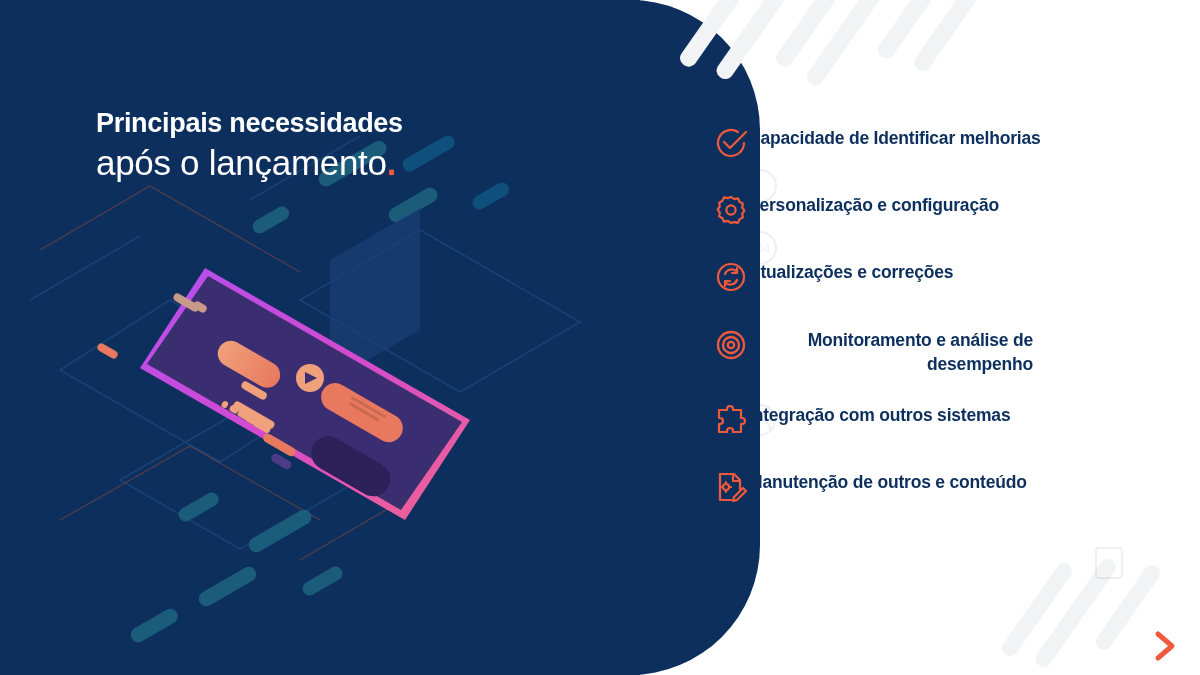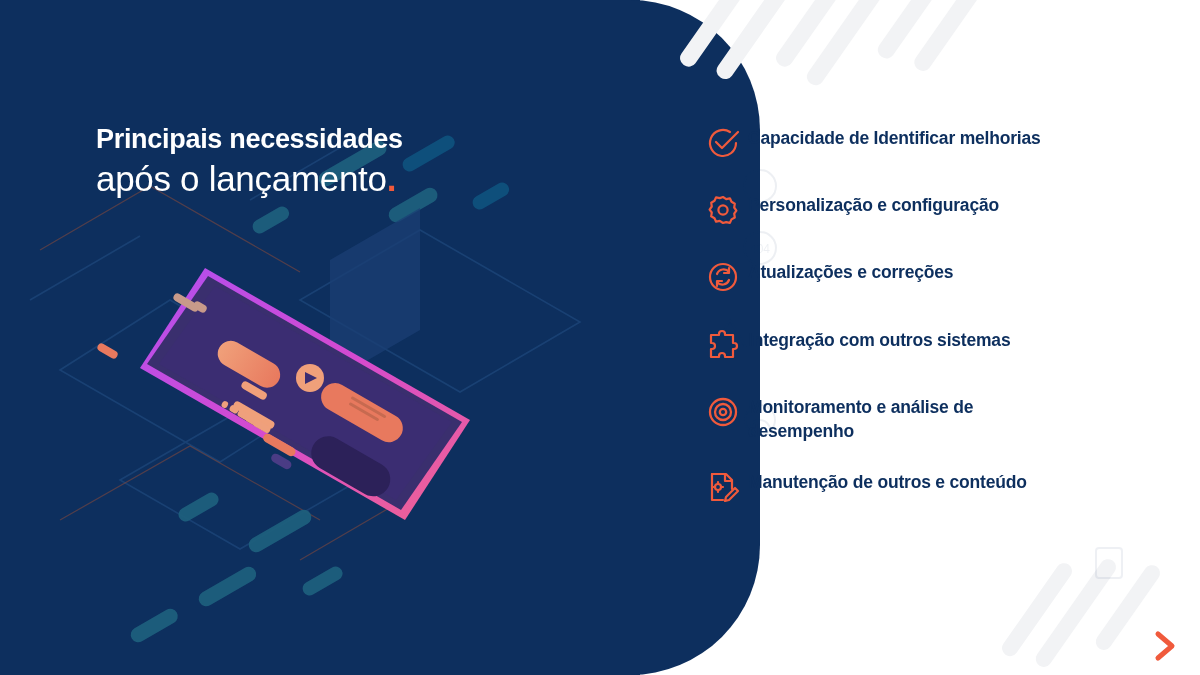--- a/index.html
+++ b/index.html
@@ -18,34 +18,34 @@
     position:absolute; left:510px; top:0; width:250px; height:675px;
     background:#0d2f5e;
     border-top-right-radius:130px;
     border-bottom-right-radius:130px;
   }
 
   
   .deco { position:absolute; inset:0; pointer-events:none; }
 
   
-  .title-wrap { position:absolute; left:96px; top:106px; width:520px;margin-top:16px; }
+  .title-wrap { position:absolute; left:96px; top:106px; width:520px; }
   .title-1 {
     font-size:27px; font-weight:bold; color:#ffffff; letter-spacing:-0.3px;
     line-height:1.28;
   }
   .title-2 {
     font-size:35px; font-weight:normal; color:#ffffff; letter-spacing:-0.3px;
     line-height:1.28;
   }
   .dot { color:#f05a3c; font-weight:bold; }
 
   
   .list { position:absolute; left:706px; top:125px; width:470px; }
-  .item { display:flex; align-items:flex-start; margin-bottom:26px; }
+  .item { display:flex; align-items:flex-start; margin-bottom:26px;text-align:right; }
   .item-icon { width:42px; flex:0 0 42px; padding-top:1px; }
   .item-label {
     font-size:17.5px; color:#0d2f5e; font-weight:bold; line-height:1.38;
     letter-spacing:-0.2px; padding-top:1px;
   }
 
   
   .arrow { position:absolute; right:22px; bottom:20px; }
 </style>
 </head>
@@ -212,40 +212,40 @@
           <circle cx="17" cy="17" r="13" fill="none" stroke="#f05a3c" stroke-width="2.2"></circle>
           <path d="M11,14 a7,7 0 0 1 12,-2" fill="none" stroke="#f05a3c" stroke-width="2.2" stroke-linecap="round"></path>
           <path d="M23,20 a7,7 0 0 1 -12,2" fill="none" stroke="#f05a3c" stroke-width="2.2" stroke-linecap="round"></path>
           <path d="M23,8 l0,5 l-5,0" fill="none" stroke="#f05a3c" stroke-width="2.2" stroke-linecap="round" stroke-linejoin="round"></path>
           <path d="M11,26 l0,-5 l5,0" fill="none" stroke="#f05a3c" stroke-width="2.2" stroke-linecap="round" stroke-linejoin="round"></path>
         </svg>
       </div>
       <div class="item-label">Atualizações e correções</div>
     </div>
 
+    <div class="item" style="margin-bottom:26px;">
+      <div class="item-icon">
+        <svg width="34" height="34" viewBox="0 0 34 34">
+          <circle cx="17" cy="17" r="13" fill="none" stroke="#f05a3c" stroke-width="2.3"></circle>
+          <circle cx="17" cy="17" r="8" fill="none" stroke="#f05a3c" stroke-width="2.3"></circle>
+          <circle cx="17" cy="17" r="3.2" fill="none" stroke="#f05a3c" stroke-width="2.3"></circle>
+        </svg>
+      </div>
+      <div class="item-label" style="max-width:285px;">Monitoramento e análise de desempenho</div>
+    </div>
+
     <div class="item" style="margin-bottom:28px;">
       <div class="item-icon">
         <svg width="34" height="34" viewBox="0 0 34 34">
           <g fill="none" stroke="#f05a3c" stroke-width="2.2" stroke-linejoin="round">
             <path d="M5,7 h8 v-1 a3,3 0 0 1 6,0 v1 h8 v8 h1 a3,3 0 0 1 0,6 h-1 v8 h-8 v-1 a3,3 0 0 0 -6,0 v1 H5 v-8 h1 a3,3 0 0 0 0,-6 H5 Z"></path>
           </g>
         </svg>
       </div>
       <div class="item-label">Integração com outros sistemas</div>
-    </div>
-
-    <div class="item" style="margin-bottom:26px;">
-      <div class="item-icon">
-        <svg width="34" height="34" viewBox="0 0 34 34">
-          <circle cx="17" cy="17" r="13" fill="none" stroke="#f05a3c" stroke-width="2.3"></circle>
-          <circle cx="17" cy="17" r="8" fill="none" stroke="#f05a3c" stroke-width="2.3"></circle>
-          <circle cx="17" cy="17" r="3.2" fill="none" stroke="#f05a3c" stroke-width="2.3"></circle>
-        </svg>
-      </div>
-      <div class="item-label" style="max-width:285px;">Monitoramento e análise de desempenho</div>
     </div>
 
     <div class="item" style="margin-bottom:0;">
       <div class="item-icon">
         <svg width="34" height="34" viewBox="0 0 34 34">
           <g fill="none" stroke="#f05a3c" stroke-width="2.2" stroke-linejoin="round" stroke-linecap="round">
             <path d="M6,4 h14 l6,6 v9"></path>
             <path d="M6,4 v26 h11"></path>
             <path d="M19,4 v7 h7"></path>
             <circle cx="12" cy="17" r="3"></circle>

